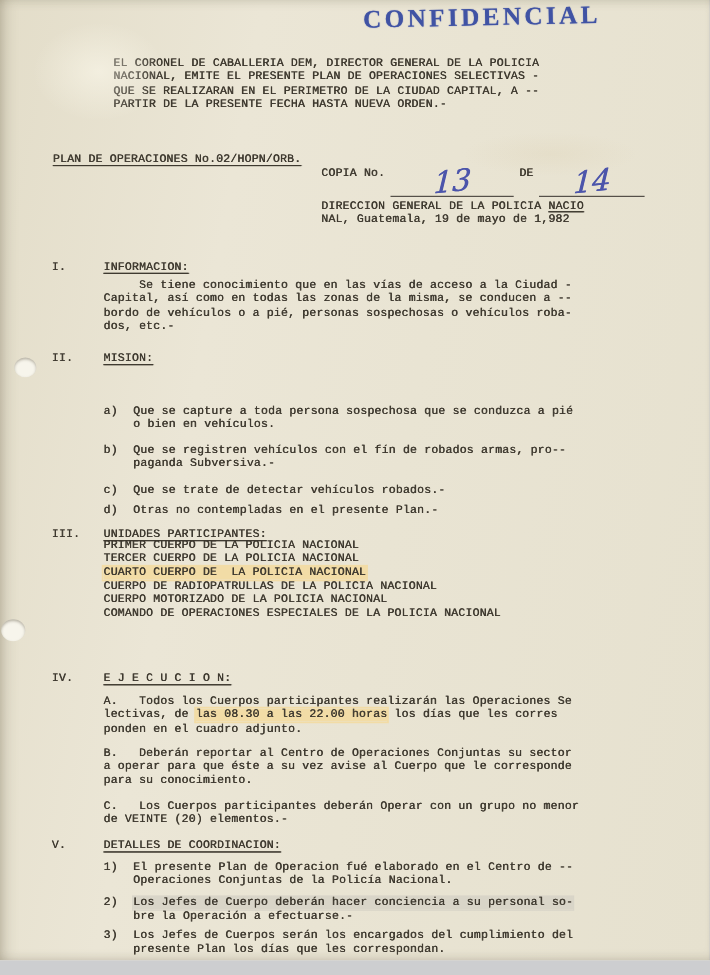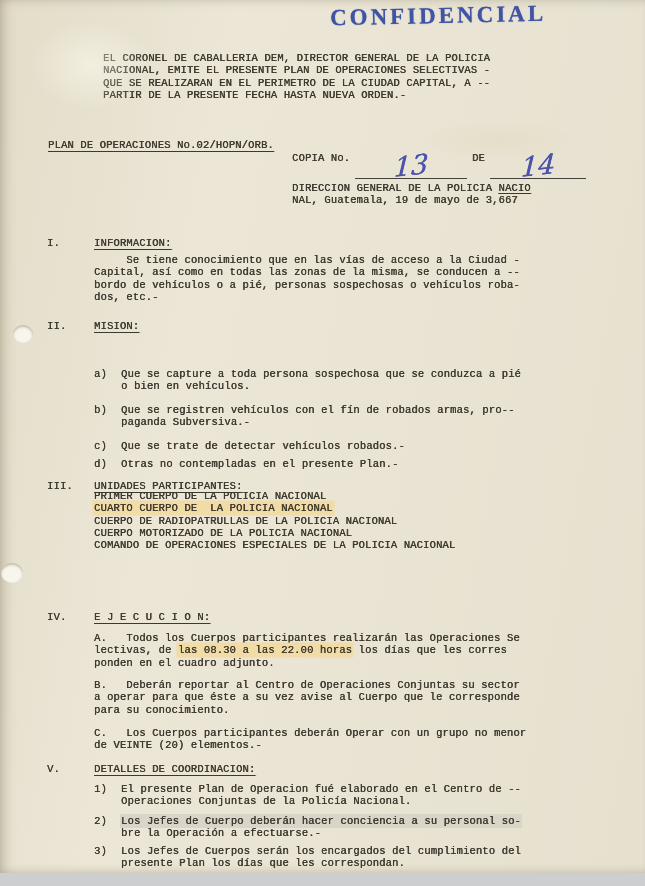--- a/index.html
+++ b/index.html
@@ -79,21 +79,21 @@
       <span class="t lbl">COPIA No.</span>
       <span class="blank b1">
           <span class="hand">13</span>
         </span>
       <span class="t lbl">DE</span>
       <span class="blank b2">
           <span class="hand">14</span>
         </span>
     </div>
     <div class="t" style="margin-top:3px;"><span>DIRECCION GENERAL DE LA POLICIA </span><span class="u">NACIO</span></div>
-    <div class="t">NAL, Guatemala, 19 de mayo de 3,667</div>
+    <div class="t">NAL, Guatemala, 19 de mayo de 1,982</div>
   </div>
 
   <div class="abs t" style="left:47px;top:237px;">I.</div>
   <div class="abs t heading" style="left:94px;top:237px;">INFORMACION:</div>
   <div class="abs t" style="left:94px;top:254px;">     Se tiene conocimiento que en las vías de acceso a la Ciudad -
 Capital, así como en todas las zonas de la misma, se conducen a --
 bordo de vehículos o a pié, personas sospechosas o vehículos roba-
 dos, etc.-</div>
 
   <div class="abs t" style="left:47px;top:320px;">II.</div>
@@ -115,20 +115,21 @@
   </div>
   <div class="abs t item" style="left:94px;top:458px;width:440px;">
     <span class="ilabel">d)</span>
     <div class="itext">Otras no contempladas en el presente Plan.-</div>
   </div>
 
   <div class="abs t" style="left:47px;top:480px;">III.</div>
   <div class="abs t heading" style="left:94px;top:480px;">UNIDADES PARTICIPANTES:</div>
   <div class="abs" style="left:94px;top:490px;">
     <div class="t"><span>PRIMER CUERPO DE LA POLICIA NACIONAL</span></div>
+    <div class="t"><span>TERCER CUERPO DE LA POLICIA NACIONAL</span></div>
     <div class="t"><span class="hl-yellow">CUARTO CUERPO DE  LA POLICIA NACIONAL</span></div>
     <div class="t"><span>CUERPO DE RADIOPATRULLAS DE LA POLICIA NACIONAL</span></div>
     <div class="t"><span>CUERPO MOTORIZADO DE LA POLICIA NACIONAL</span></div>
     <div class="t"><span>COMANDO DE OPERACIONES ESPECIALES DE LA POLICIA NACIONAL</span></div>
   </div>
 
   <div class="abs t" style="left:47px;top:611px;">IV.</div>
   <div class="abs t heading" style="left:94px;top:611px;">E J E C U C I O N:</div>
   <div class="abs t" style="left:94px;top:632px;width:450px;"><span>A.   Todos los Cuerpos participantes realizarán las Operaciones Se
 lectivas, de </span><span class="hl-yellow">las 08.30 a las 22.00 horas</span><span> los días que les corres

